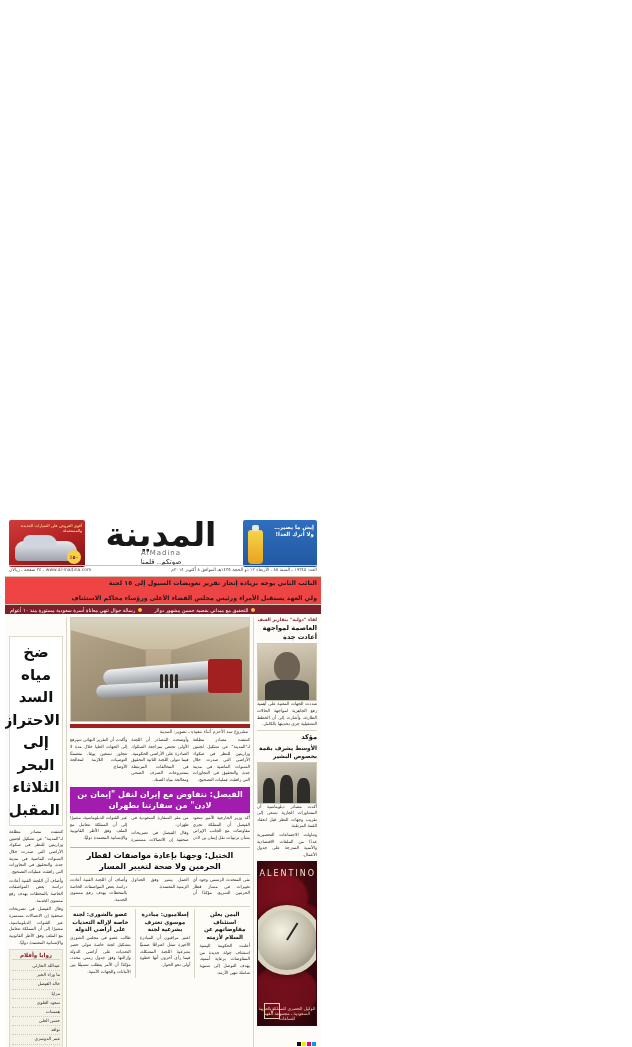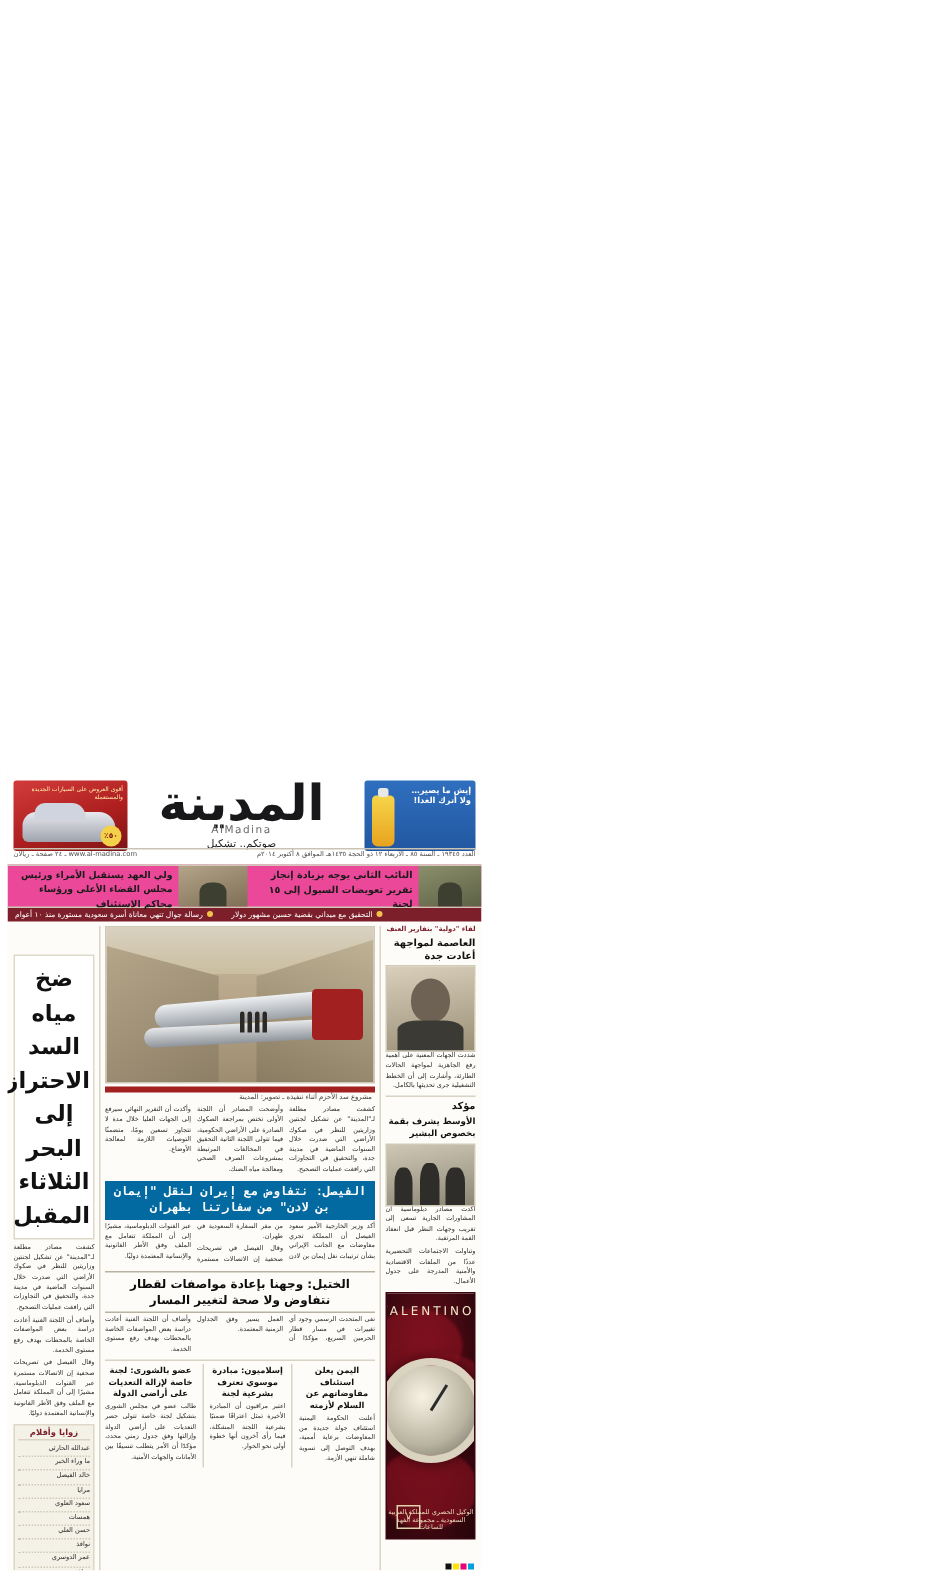--- a/index.html
+++ b/index.html
@@ -19,21 +19,21 @@
   .logo-en{font-size:7px;color:#6a6a6a;letter-spacing:1px;margin-top:-4px;}
   .logo-slogan{font-size:7px;color:#1b1b1b;margin-top:1px;}
   .ad-right{position:absolute;right:4px;top:7px;width:74px;height:47px;background:linear-gradient(180deg,#2f6fbf 0%,#2257a0 100%);border-radius:2px;overflow:hidden;}
   .ad-right .txt{position:absolute;right:3px;top:4px;left:22px;font-size:5.5px;color:#fff;text-align:right;line-height:1.35;font-weight:bold;}
   .ad-right .bottle{position:absolute;left:5px;bottom:3px;width:15px;height:34px;background:linear-gradient(180deg,#f6d54a,#e8a21f);border-radius:3px 3px 4px 4px;}
   .ad-right .bottle:before{content:"";position:absolute;left:4px;top:-5px;width:7px;height:6px;background:#e8e8e8;border-radius:2px;}
   .mast-line{position:absolute;left:4px;right:4px;bottom:2px;height:8px;border-top:1px solid #c9c4b4;}
   .mast-line .meta{position:absolute;right:0;top:1px;font-size:4.5px;color:#4b4b4b;}
   .mast-line .meta2{position:absolute;left:0;top:1px;font-size:4.5px;color:#4b4b4b;}
   
-  .topstrip{position:relative;height:27px;background:#ec4899;border-top:1px solid #cdc8b6;border-bottom:1px solid #cdc8b6;display:flex;}
+  .topstrip{position:relative;height:27px;background:#ef4444;border-top:1px solid #cdc8b6;border-bottom:1px solid #cdc8b6;display:flex;flex-direction:column;}
   .ts-photo{width:42px;background:linear-gradient(160deg,#8b8f6b,#5d6145);position:relative;overflow:hidden;}
   .ts-photo2{width:46px;background:linear-gradient(160deg,#b4a489,#7d6e55);position:relative;overflow:hidden;}
   .ts-photo .fig,.ts-photo2 .fig{position:absolute;bottom:0;left:30%;width:40%;height:60%;background:#3d4030;border-radius:40% 40% 0 0;}
   .ts-text{flex:1;padding:2px 4px 0 4px;text-align:right;}
   .ts-h{font-size:6.4px;font-weight:bold;color:#1a1a1a;line-height:1.5;}
   .ts-h2{font-size:6.2px;font-weight:bold;color:#1a1a1a;line-height:1.5;}
   
   .ticker{height:9px;background:#7c1f2b;color:#fff;font-size:5px;display:flex;align-items:center;justify-content:flex-end;padding:0 5px;gap:12px;}
   .ticker span{white-space:nowrap;}
   .ticker .dot{display:inline-block;width:4px;height:4px;background:#f2c14b;border-radius:50%;margin-left:3px;vertical-align:middle;}
@@ -56,21 +56,21 @@
   .pm-pipe2{position:absolute;left:14%;top:62%;width:72%;height:13px;background:linear-gradient(180deg,#e6e8ea,#8f959b);border-radius:7px;transform:rotate(-3deg);}
   .pm-people{position:absolute;left:40%;top:54%;width:20%;height:14%;display:flex;gap:2px;}
   .pm-people i{display:block;width:3px;height:100%;background:#2d2a25;border-radius:2px 2px 0 0;}
   .pm-red{position:absolute;right:4%;top:40%;width:34px;height:34px;background:#a32020;border-radius:3px;}
   .cap-bar{height:4px;background:#a32020;margin-top:2px;}
   .photo-cap{font-size:4.6px;color:#3a3a3a;text-align:right;padding:1px 2px 0 0;line-height:1.35;}
   
   .txtblock{font-size:4.3px;line-height:1.55;color:#2b2b2b;text-align:justify;direction:rtl;}
   .txtblock p{margin:0 0 2px 0;}
   .sub-head{font-size:8px;font-weight:bold;color:#0d0d0d;text-align:center;line-height:1.4;margin:3px 0 2px 0;}
-  .sub-head.red{color:#fff;background:#0369a1;padding:2px 3px;font-family:Liberation Mono, monospace;}
+  .sub-head.red{color:#fff;background:#a21caf;padding:2px 3px;}
   .sub-head.boxed{border-top:1px solid #b8b2a0;border-bottom:1px solid #b8b2a0;padding:2px 0;}
   .mini-head{font-size:6.6px;font-weight:bold;color:#111;text-align:right;line-height:1.4;margin:2px 0 1px 0;}
   .kicker{font-size:4.6px;color:#7c1f2b;text-align:right;font-weight:bold;margin-bottom:1px;}
   .portrait{width:100%;height:58px;background:linear-gradient(170deg,#d8cdb8,#9d9versus);background:linear-gradient(170deg,#d9cfbb,#9b8f76);position:relative;overflow:hidden;border:1px solid #cfc9b8;box-sizing:border-box;}
   .portrait .head{position:absolute;left:28%;top:14%;width:44%;height:52%;background:#6e6254;border-radius:50% 50% 45% 45%;}
   .portrait .body{position:absolute;left:12%;bottom:0;width:76%;height:36%;background:#3c3a35;border-radius:30% 30% 0 0;}
   .photo-sm{width:100%;height:42px;background:linear-gradient(170deg,#cfc7b6,#8d8876);position:relative;overflow:hidden;border:1px solid #cfc9b8;box-sizing:border-box;}
   .photo-sm .p1,.photo-sm .p2,.photo-sm .p3{position:absolute;bottom:0;width:22%;height:62%;background:#2f2d2a;border-radius:40% 40% 0 0;}
   .photo-sm .p1{left:8%;}
   .photo-sm .p2{left:38%;height:70%;}
@@ -105,21 +105,21 @@
     <div class="masthead">
       <div class="ad-left">
         <div class="tagline">أقوى العروض على السيارات الجديدة والمستعملة</div>
         <div class="car"></div>
         <div class="badge">٥٠٪</div>
       </div>
 
       <div class="logo-wrap">
         <div class="logo-ar">المدينة</div>
         <div class="logo-en">AlMadina</div>
-        <div class="logo-slogan">صوتكم.. تشكيل</div>
+        <div class="logo-slogan">صوتكم.. قلمنا</div>
       </div>
 
       <div class="ad-right">
         <div class="txt">إيش ما يصير… ولا أترك الغدا!</div>
         <div class="bottle"></div>
       </div>
 
       <div class="mast-line">
         <div class="meta">العدد ١٩٣٤٥ ـ السنة ٨٥ ـ الأربعاء ١٢ ذو الحجة ١٤٣٥هـ الموافق ٨ أكتوبر ٢٠١٤م</div>
         <div class="meta2">www.al-madina.com ـ ٢٤ صفحة ـ ريالان</div>
@@ -210,21 +210,21 @@
             <p>وأوضحت المصادر أن اللجنة الأولى تختص بمراجعة الصكوك الصادرة على الأراضي الحكومية، فيما تتولى اللجنة الثانية التحقيق في المخالفات المرتبطة بمشروعات الصرف الصحي ومعالجة مياه الضنك.</p>
             <p>وأكدت أن التقرير النهائي سيرفع إلى الجهات العليا خلال مدة لا تتجاوز تسعين يومًا، متضمنًا التوصيات اللازمة لمعالجة الأوضاع.</p>
           </div>
 
           <div class="sub-head red">الفيصل: نتفاوض مع إيران لنقل "إيمان بن لادن" من سفارتنا بطهران</div>
           <div class="txtblock" style="columns:3;column-gap:4px;">
             <p>أكد وزير الخارجية الأمير سعود الفيصل أن المملكة تجري مفاوضات مع الجانب الإيراني بشأن ترتيبات نقل إيمان بن لادن من مقر السفارة السعودية في طهران.</p>
             <p>وقال الفيصل في تصريحات صحفية إن الاتصالات مستمرة عبر القنوات الدبلوماسية، مشيرًا إلى أن المملكة تتعامل مع الملف وفق الأطر القانونية والإنسانية المعتمدة دوليًا.</p>
           </div>
 
-          <div class="sub-head boxed">الختيل: وجهنا بإعادة مواصفات لقطار نتفاوض ولا صحة لتغيير المسار</div>
+          <div class="sub-head boxed">الختيل: وجهنا بإعادة مواصفات لقطار الحرمين ولا صحة لتغيير المسار</div>
           <div class="txtblock" style="columns:3;column-gap:4px;">
             <p>نفى المتحدث الرسمي وجود أي تغييرات في مسار قطار الحرمين السريع، مؤكدًا أن العمل يسير وفق الجداول الزمنية المعتمدة.</p>
             <p>وأضاف أن اللجنة الفنية أعادت دراسة بعض المواصفات الخاصة بالمحطات بهدف رفع مستوى الخدمة.</p>
           </div>
 
           <div class="sep-h"></div>
 
           <div style="display:flex;gap:4px;margin-top:2px;">
             <div style="flex:1">
               <div class="mini-head" style="font-size:5.6px;text-align:center">اليمن يعلن استئناف مفاوضاتهم عن السلام لأزمته</div>

